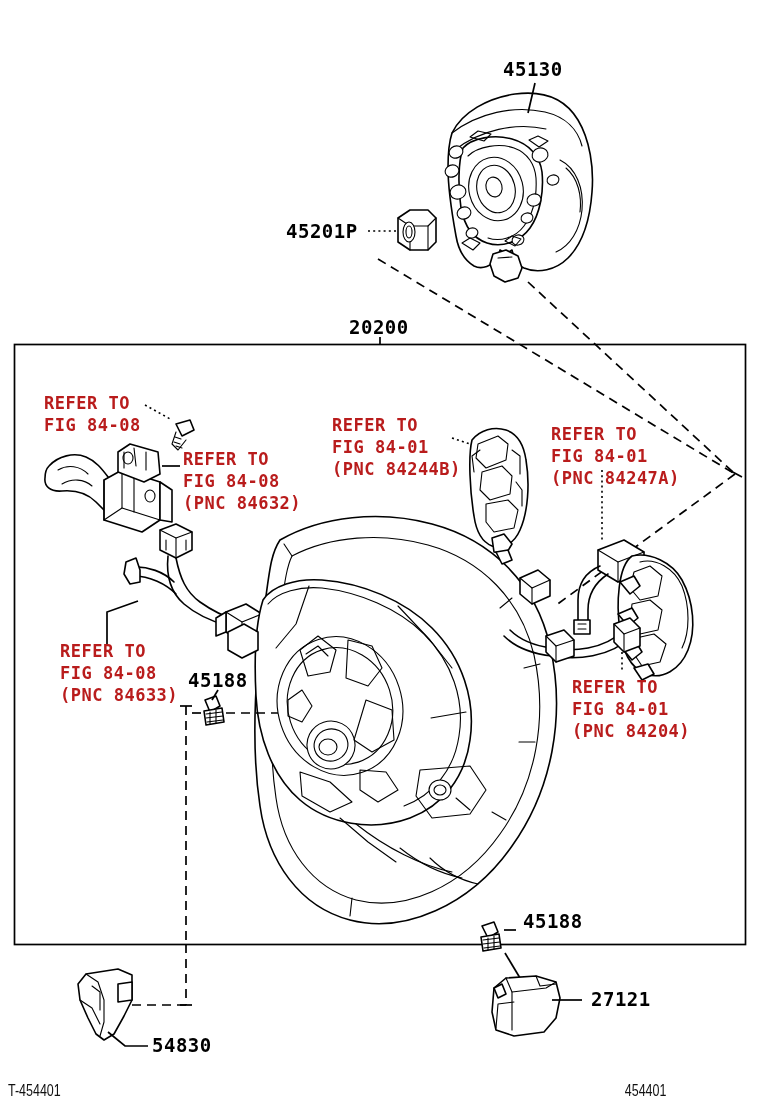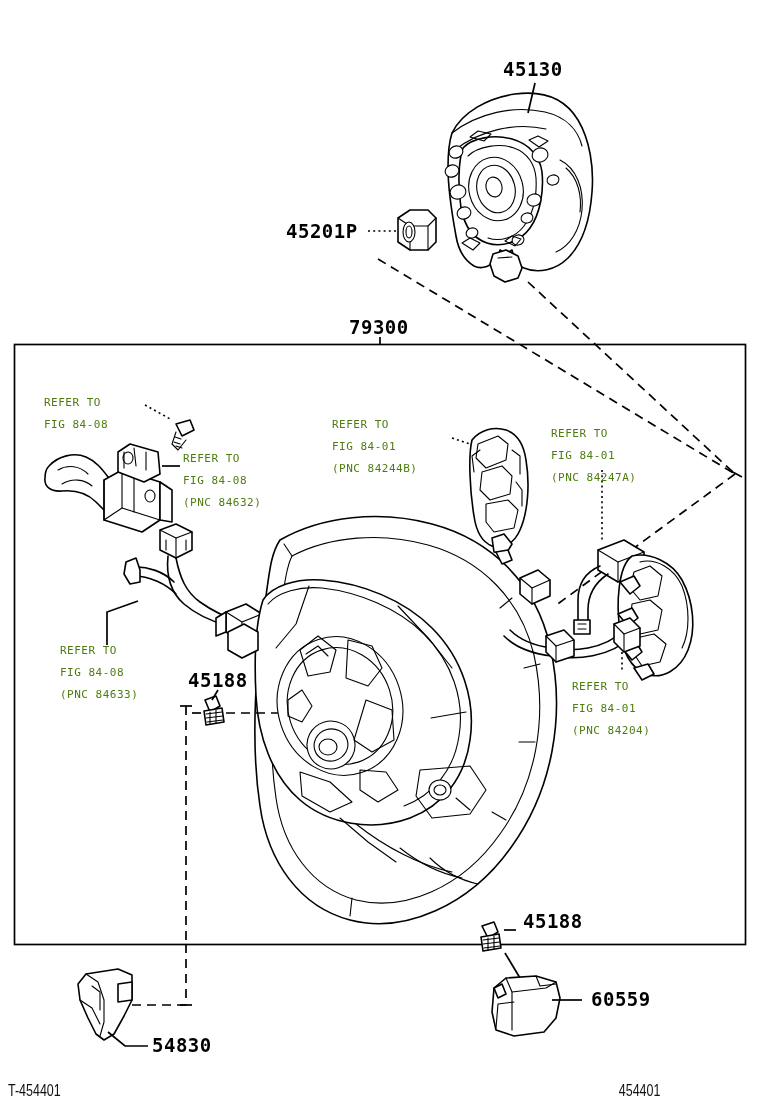--- a/index.html
+++ b/index.html
@@ -2,31 +2,31 @@
 <html><head>
 <meta charset="utf-8">
 <title>Parts Diagram</title>
 <style>
   html,body{margin:0;padding:0;background:#ffffff;}
   body{
     width:760px;height:1112px;position:relative;overflow:hidden;
     font-family:"DejaVu Sans Mono","Liberation Mono",monospace;
     color:#000;
   }
-  #stage{position:absolute;left:0;top:0;width:668px;height:1112px;}
+  #stage{position:absolute;left:0;top:0;width:668px;height:1112px;padding-left:6px;}
   svg.art{position:absolute;left:0;top:0;width:760px;height:1112px;}
   .lbl{
     position:absolute;
     font-family:"DejaVu Sans Mono","Liberation Mono",monospace;
-    font-weight:400;
-    font-size:11px;
+    font-weight:700;
+    font-size:17px;
     letter-spacing:0.5px;
     white-space:pre;
     line-height:21px;
-    color:#4d7c0f;
+    color:#b91c1c;
   }
   .lbl.multi{line-height:22px;}
   .partno{
     position:absolute;
     font-family:"DejaVu Sans Mono","Liberation Mono",monospace;
     font-weight:700;
     font-size:19px;
     letter-spacing:0.5px;
     white-space:pre;
     color:#000;
@@ -340,25 +340,25 @@
       <path class="thin" d="M514 1002 L498 1004 L496 1028"></path>
       <path class="sf" d="M494 988 L502 984 L506 994 L498 998 Z"></path>
       <path class="thin" d="M536 976 L540 986 L556 984"></path>
     </g>
     <line class="lead" x1="552" y1="1000" x2="582" y2="1000"></line>
 
   </svg>
 
   <div class="partno" style="left:503px;top:58px;">45130</div>
   <div class="partno" style="left:286px;top:220px;text-align:center;">45201P</div>
-  <div class="partno" style="left:349px;top:316px;">79300</div>
+  <div class="partno" style="left:349px;top:316px;">20200</div>
   <div class="partno" style="left:188px;top:669px;">45188</div>
   <div class="partno" style="left:523px;top:910px;">45188</div>
   <div class="partno" style="left:152px;top:1034px;">54830</div>
-  <div class="partno" style="left:591px;top:988px;">60559</div>
+  <div class="partno" style="left:591px;top:988px;">27121</div>
 
   <div class="lbl multi" id="rl0" style="left: 44px; top: 392px;">REFER TO
 FIG 84-08</div>
   <div class="lbl multi" id="rl1" style="left: 183px; top: 448px;">REFER TO
 FIG 84-08
 (PNC 84632)</div>
   <div class="lbl multi" id="rl2" style="left: 60px; top: 640px;">REFER TO
 FIG 84-08
 (PNC 84633)</div>
   <div class="lbl multi" id="rl3" style="left: 332px; top: 414px;">REFER TO

